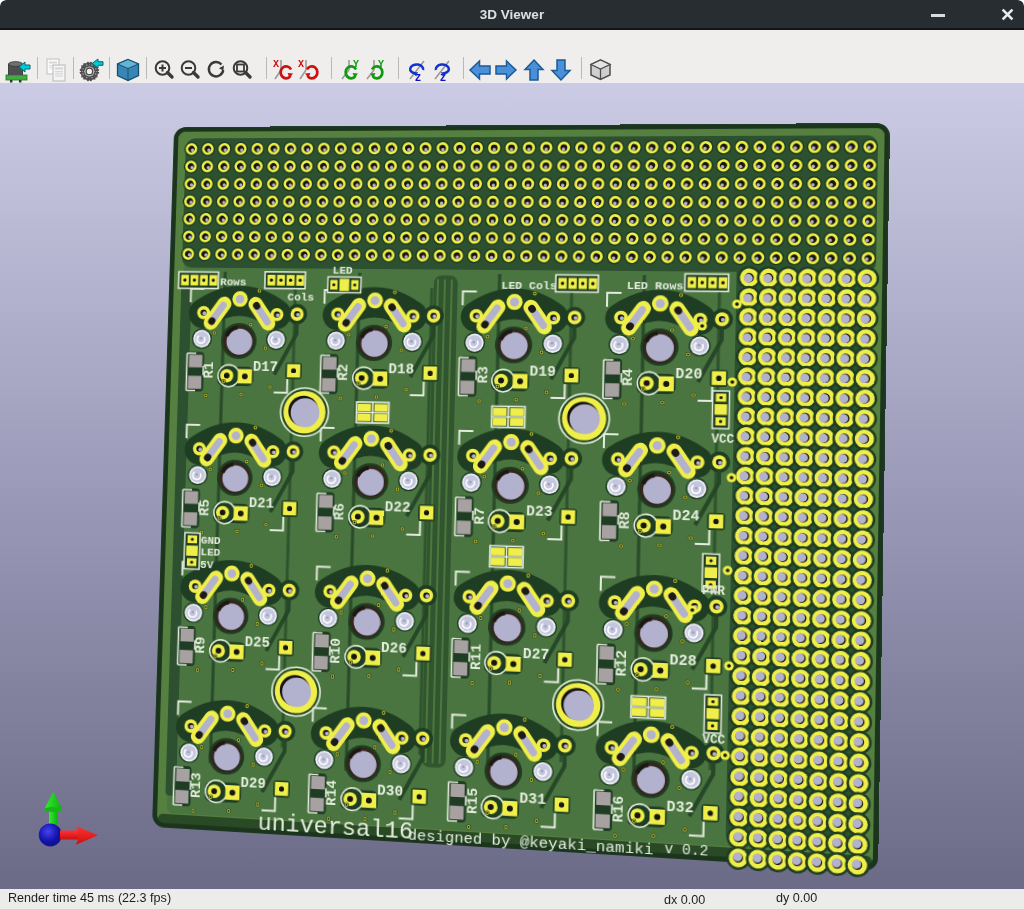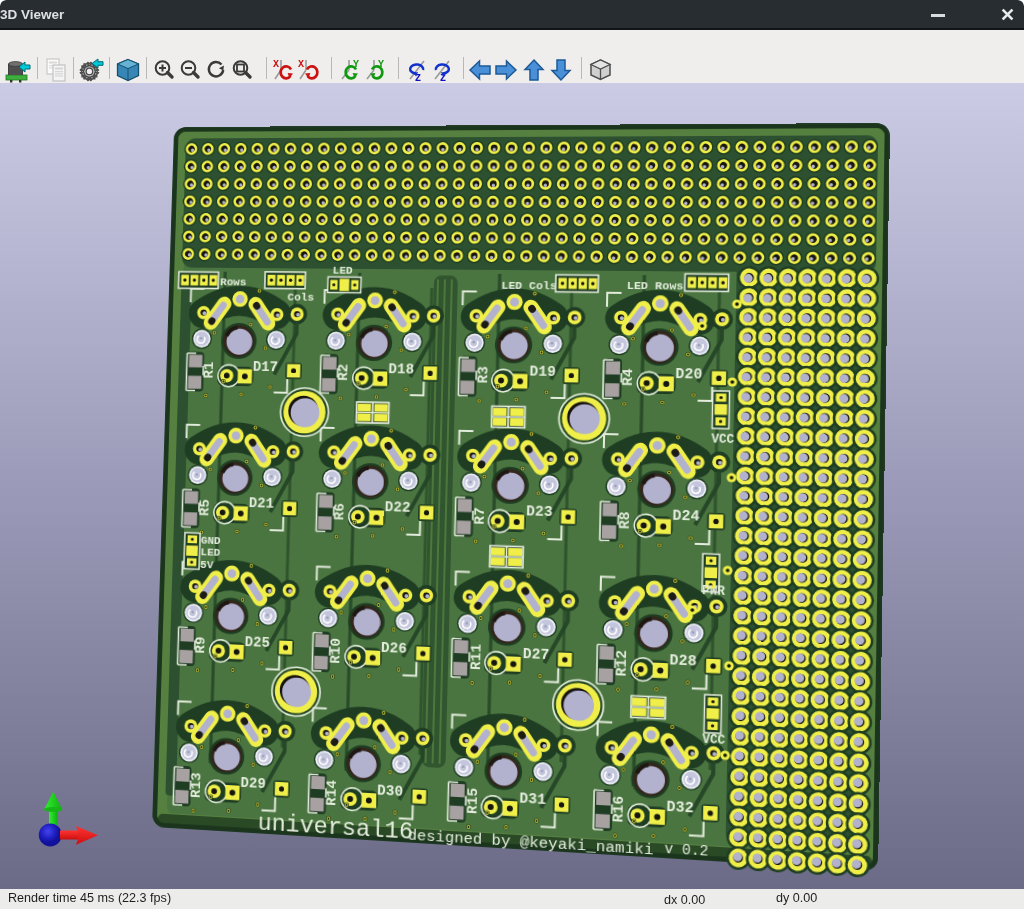--- a/index.html
+++ b/index.html
@@ -1,16 +1,16 @@
 <!DOCTYPE html>
 <html><head><meta charset="utf-8"><style>
 *{margin:0;padding:0;box-sizing:border-box}
 html,body{width:1024px;height:909px;background:#fff;font-family:"Liberation Sans",sans-serif;overflow:hidden}
 #win{position:relative;width:1024px;height:909px;border-radius:6px 6px 0 0;overflow:hidden;background:#efeeec}
-#title{position:absolute;left:0;top:0;width:100%;height:30px;background:#272d31;border-bottom:2px solid #121518;color:#dde1e2;font-weight:bold;font-size:13.5px;text-align:left;line-height:29px;border-radius:6px 6px 0 0}
+#title{position:absolute;left:0;top:0;width:100%;height:30px;background:#272d31;border-bottom:2px solid #121518;color:#dde1e2;font-weight:bold;font-size:13.5px;text-align:center;line-height:29px;border-radius:6px 6px 0 0}
 #mins{position:absolute;right:79px;top:14px;width:14px;height:2.5px;background:#d8dcdd}
 #clos{position:absolute;right:9px;top:0;color:#e8ecec;font-weight:bold;font-size:18px;line-height:30px}
 #menu{position:absolute;left:0;top:32px;width:100%;height:20px;background:#efeeec;color:#2d3335;font-size:13px;border-bottom:1px solid #dbdbd7}
 #menu span{position:absolute;top:3px}
 #toolbar{position:absolute;left:0;top:52px;width:100%;height:31px;background:#efeeec}
 #view{position:absolute;left:0;top:83px;width:1024px;height:806px;background:linear-gradient(180deg,#cbcbe5 0%,#9b9bb9 50%,#6b6b87 100%);overflow:hidden}
 #board3d{position:absolute;left:0;top:0;width:714px;height:722px;transform-origin:0 0;transform:matrix3d(0.9209780,-0.0092467,0.0000000,-0.0000889,-0.0336208,0.9514626,0.0000000,-0.0000206,0.0000000,0.0000000,1.0000000,0.0000000,175.0000000,45.0000000,0.0000000,1.0000000)}
 #status{position:absolute;left:0;top:889px;width:100%;height:20px;background:#ecedeb;font-size:12.6px;color:#1d1d1d}
 .st{font-family:"Liberation Mono",monospace;font-weight:bold;fill:#e3ecdc}
 .sn{font-family:"Liberation Mono",monospace;fill:#e3ecdc}

